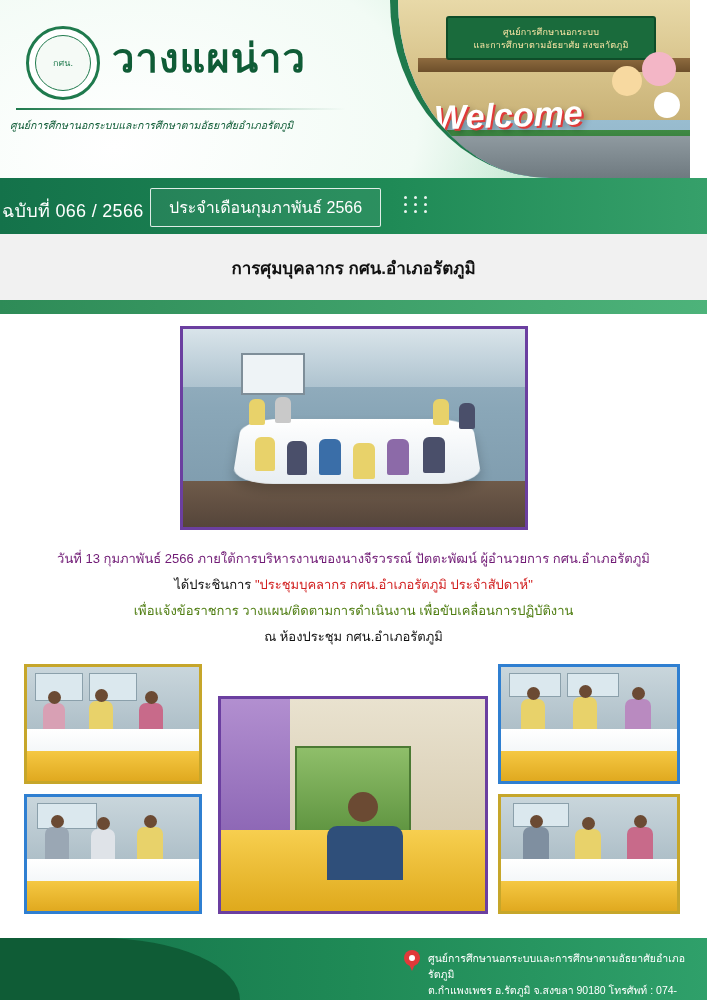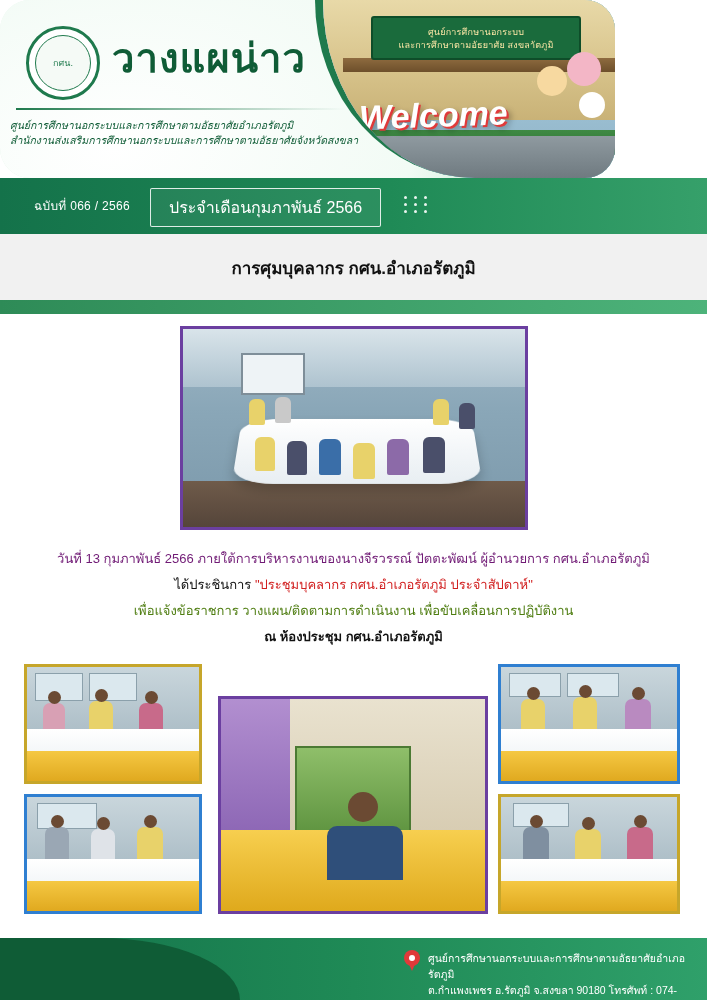--- a/index.html
+++ b/index.html
@@ -11,24 +11,23 @@
   }
   .page {
     position: relative;
     width: 707px; height: 1000px;
     background: #ffffff;
   }
 
   
   .header {
     position: relative;
-    width: 615px; height: 178px;
+    width: 690px; height: 178px;
     background: linear-gradient(135deg, #eaf7ee 0%, #d7f0e0 45%, #bfe6cf 100%);
     overflow: hidden;
-    border-radius: 30px;
   }
   .header-swoosh {
     position: absolute;
     left: -60px; top: -120px;
     width: 560px; height: 420px;
     background: radial-gradient(ellipse at 30% 60%, #ffffff 0%, #f2fbf5 55%, rgba(255,255,255,0) 75%);
     transform: rotate(-8deg);
     pointer-events: none;
   }
   .header-curve {
@@ -113,22 +112,22 @@
   }
 
   
   .issuebar {
     position: relative;
     width: 707px; height: 56px;
     background: #1f7a4d;
     background: linear-gradient(90deg,#14724a 0%, #1f8a56 55%, #36a06a 100%);
   }
   .issue-no {
-    position:absolute; left: 34px; top: 18px;
-    color: #ffffff; font-size: 12px; letter-spacing: .3px;
+    position:absolute; left: 2px; top: 18px;
+    color: #ffffff; font-size: 18px; letter-spacing: .3px;
   }
   .issue-month {
     position:absolute; left: 150px; top: 10px;
     padding: 6px 18px;
     border: 1px solid rgba(255,255,255,.85);
     border-radius: 2px;
     color: #ffffff; font-size: 16px;
     background: rgba(255,255,255,.06);
   }
   .dots {
@@ -176,21 +175,21 @@
   .caption {
     margin: 16px auto 0;
     width: 640px;
     text-align: center;
     line-height: 26px;
   }
   .caption .l1 { font-size: 13px; color: #701a75; }
   .caption .l2 { font-size: 13px; color: #111111; }
   .caption .l2 em { font-style: normal; color: #d11f1f; }
   .caption .l3 { font-size: 13px; color: #4d7c0f; }
-  .caption .l4 { font-size: 13px; color: #111111; font-weight: bold; }
+  .caption .l4 { font-size: 13px; color: #111111; }
 
   .gallery {
     position: relative;
     width: 707px; height: 280px;
     margin-top: 14px;
   }
   .cell {
     position: absolute;
     border: 3px solid;
     overflow: hidden;
@@ -277,21 +276,20 @@
 
     <div class="logo">
       <div class="logo-inner">กศน.</div>
     </div>
 
     <div class="masthead">วางแผน่าว</div>
     <div class="masthead-rule"></div>
 
     <div class="org-lines">
       <div>ศูนย์การศึกษานอกระบบและการศึกษาตามอัธยาศัยอำเภอรัตภูมิ</div>
-      <div>สำนักงานส่งเสริมการศึกษานอกระบบและการศึกษาตามอัธยาศัยจังหวัดสงขลา</div>
     </div>
   </div>
 
   <div class="issuebar">
     <div class="issue-no">ฉบับที่ 066 / 2566</div>
     <div class="issue-month">ประจำเดือนกุมภาพันธ์ 2566</div>
     <div class="dots">
       <i></i>
         <i></i>
         <i></i>

